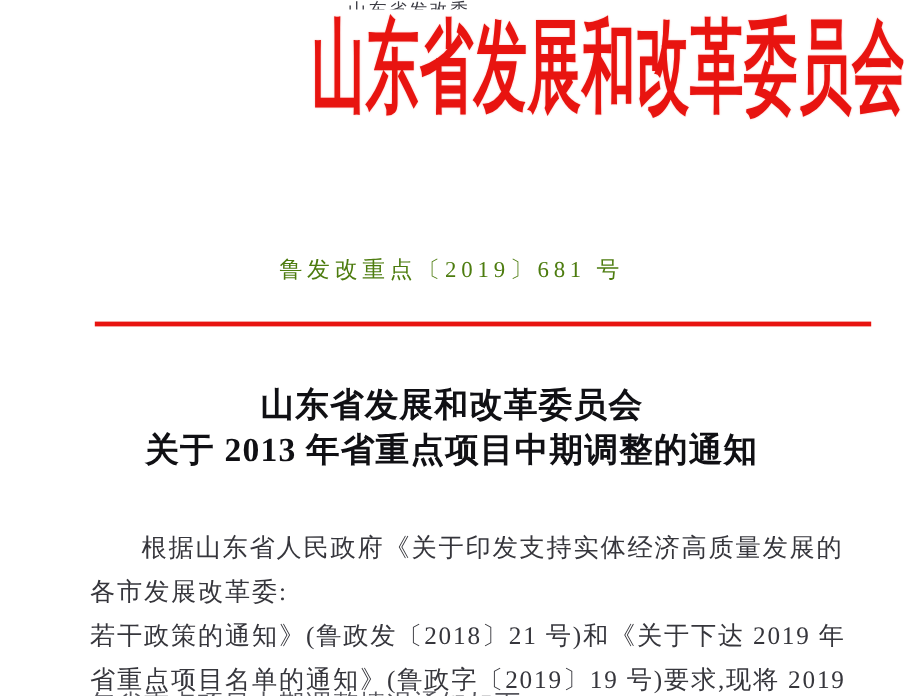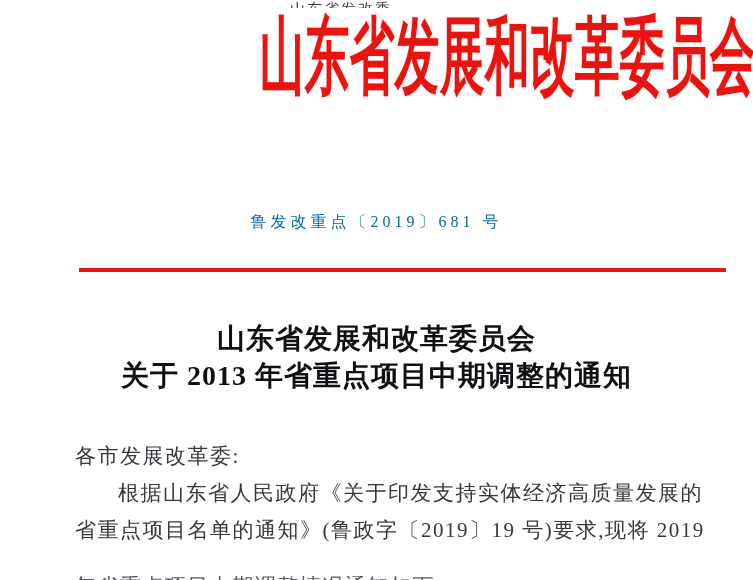--- a/index.html
+++ b/index.html
@@ -58,23 +58,23 @@
     letter-spacing: 1px;
   }
 
   
   .doc-number {
     position: absolute;
     top: 212px;
     left: 0;
     width: 100%;
     text-align: center;
-    font-size: 16px;
+    font-size: 19px;
     letter-spacing: 4px;
-    color: #0369a1;
+    color: #4d7c0f;
     white-space: nowrap;
   }
 
   
   .red-divider {
     position: absolute;
     top: 268px;
     left: 79px;
     width: 647px;
     height: 4px;
@@ -147,22 +147,23 @@
   <div class="doc-number">鲁发改重点〔2019〕681 号</div>
 
   <div class="red-divider"></div>
 
   <div class="doc-title">
     <div>山东省发展和改革委员会</div>
     <div>关于 2013 年省重点项目中期调整的通知</div>
   </div>
 
   <div class="body-text">
+    <div class="line indent">根据山东省人民政府《关于印发支持实体经济高质量发展的</div>
     <div class="line">各市发展改革委:</div>
-    <div class="line indent">根据山东省人民政府《关于印发支持实体经济高质量发展的</div>
+    <div class="line">若干政策的通知》(鲁政发〔2018〕21 号)和《关于下达 2019 年</div>
     <div class="line">省重点项目名单的通知》(鲁政字〔2019〕19 号)要求,现将 2019</div>
   </div>
 
   <div class="clipped-bottom">
     <span>年省重点项目中期调整情况通知如下:</span>
   </div>
 
 </div>
 
 </body></html>

